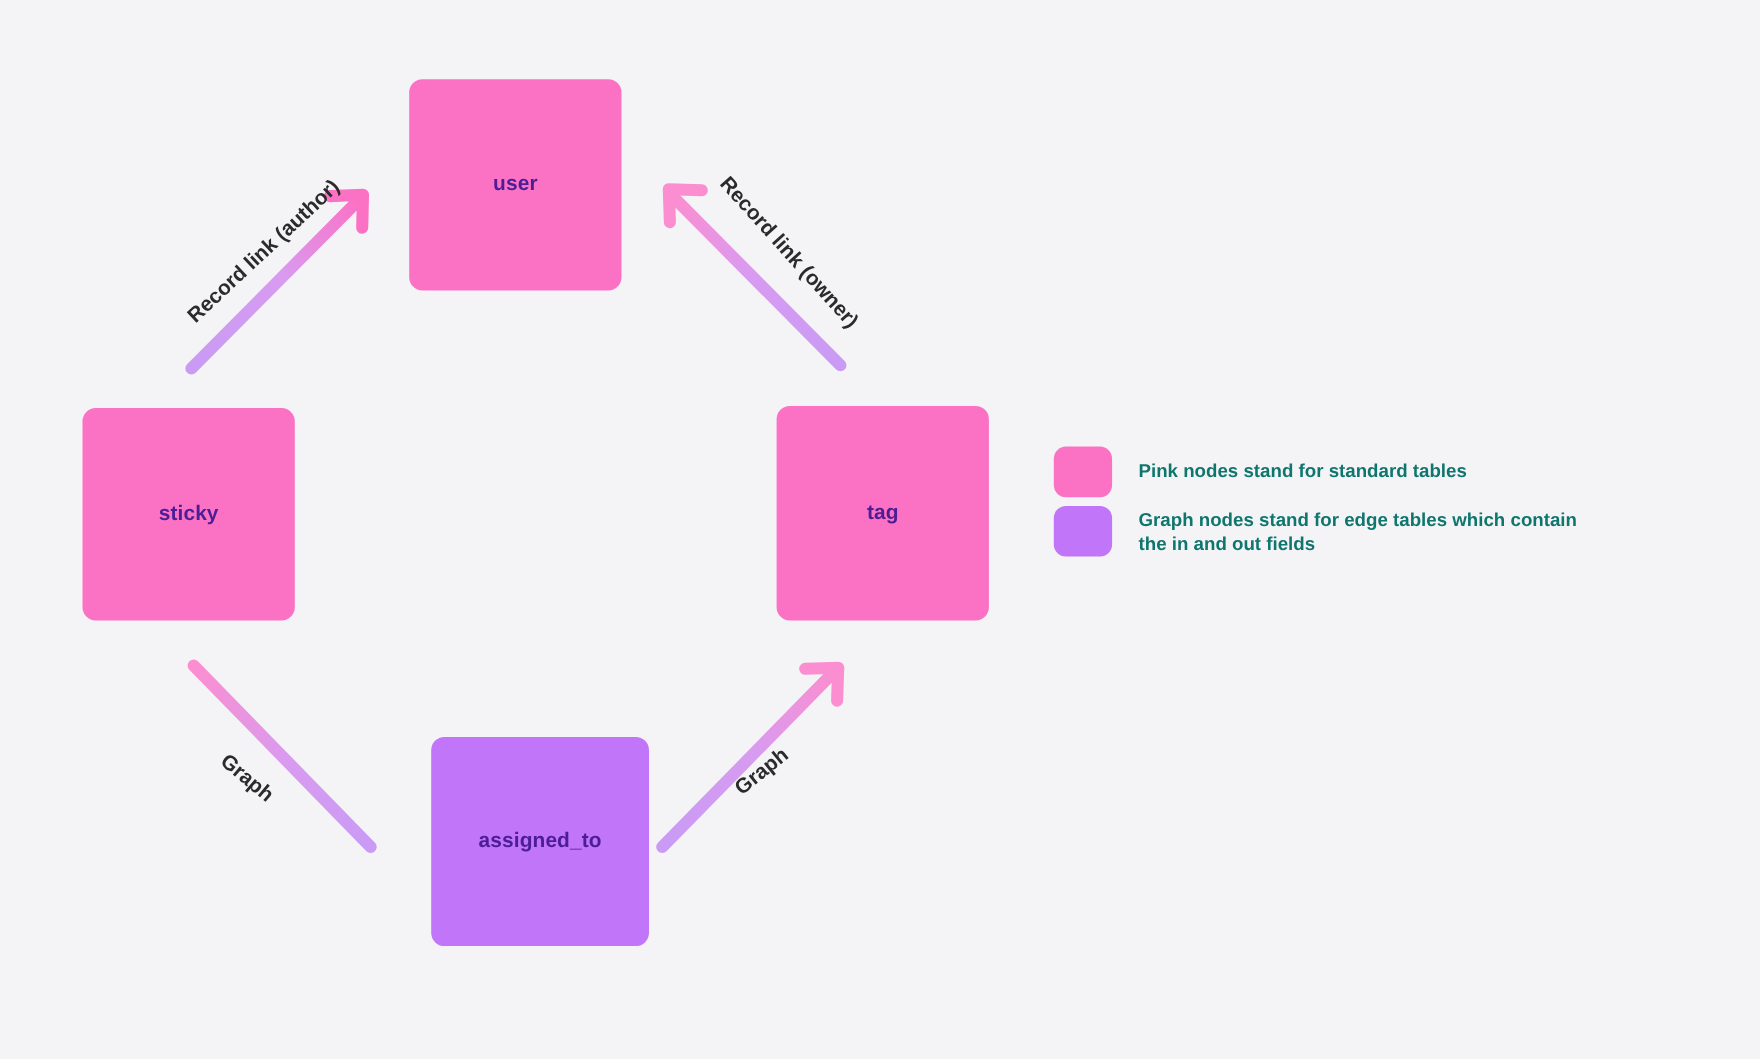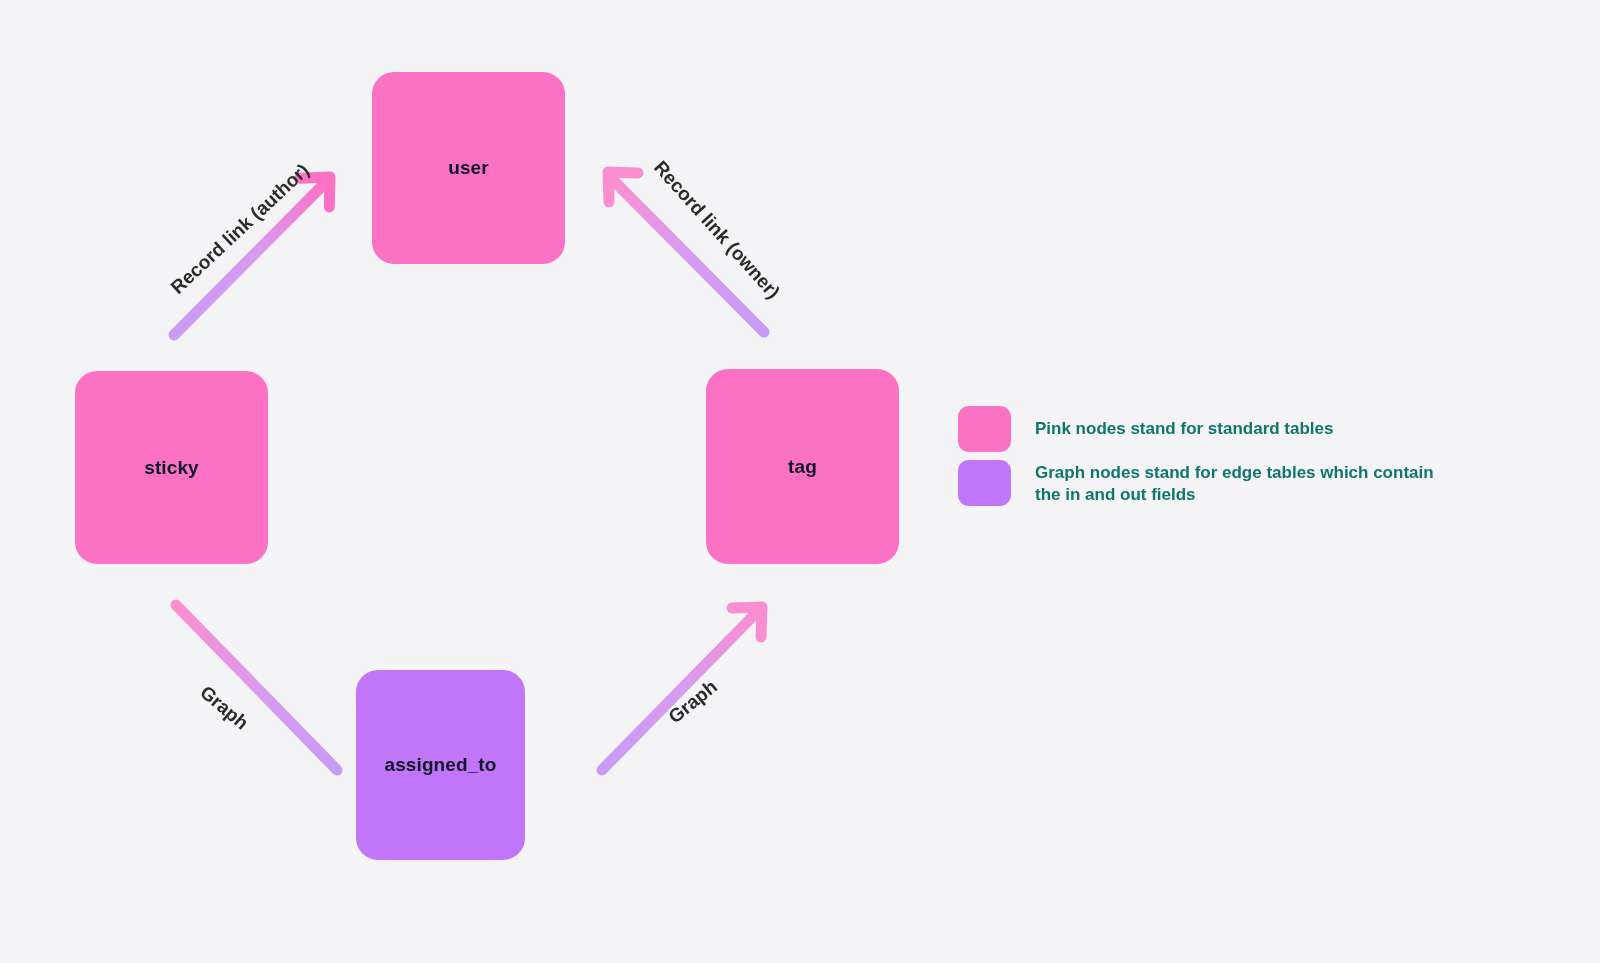--- a/index.html
+++ b/index.html
@@ -18,34 +18,34 @@
     position: absolute;
     left: 0; top: 0;
     width: 1600px;
     height: 963px;
   }
   .node {
     position: absolute;
     display: flex;
     align-items: center;
     justify-content: center;
-    border-radius: 22px;
-    color: #0f172a;
+    border-radius: 12px;
+    color: #4c1d95;
     font-size: 19px;
     font-weight: bold;
     letter-spacing: 0.1px;
     user-select: none;
   }
   .node-pink { background: #fb72c5; }
   .node-purple { background: #c175f8; }
 
   #node-user    { left: 372px; top: 72px;  width: 193px; height: 192px; }
   #node-sticky  { left: 75px;  top: 371px; width: 193px; height: 193px; }
   #node-tag     { left: 670px; top: 369px; width: 193px; height: 195px; margin-left: 36px; }
-  #node-assigned{ left: 356px; top: 670px; width: 169px; height: 190px; }
+  #node-assigned{ left: 392px; top: 670px; width: 198px; height: 190px; }
 
   .edge-label {
     position: absolute;
     color: #2b2b2b;
     font-size: 19px;
     font-weight: bold;
     white-space: nowrap;
     user-select: none;
     transform-origin: center center;
   }

